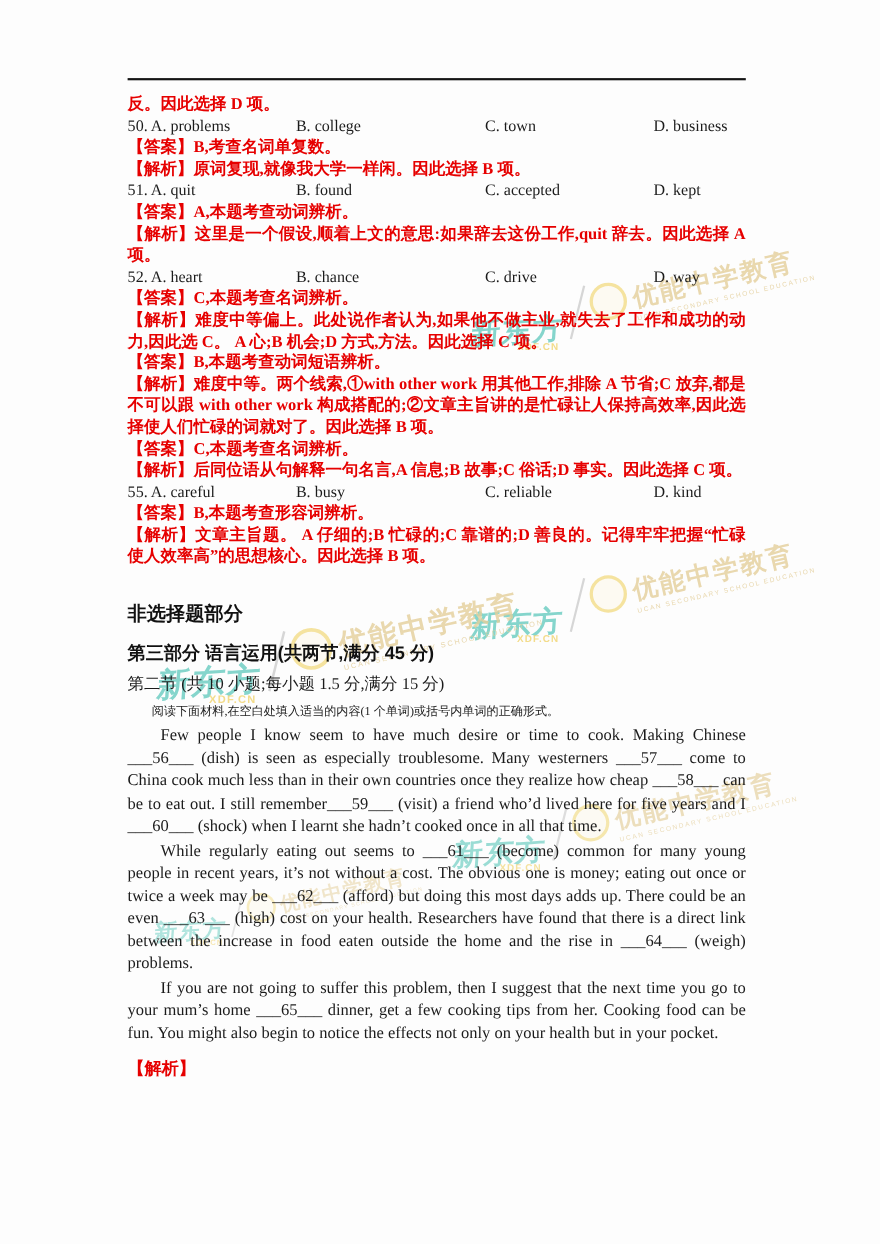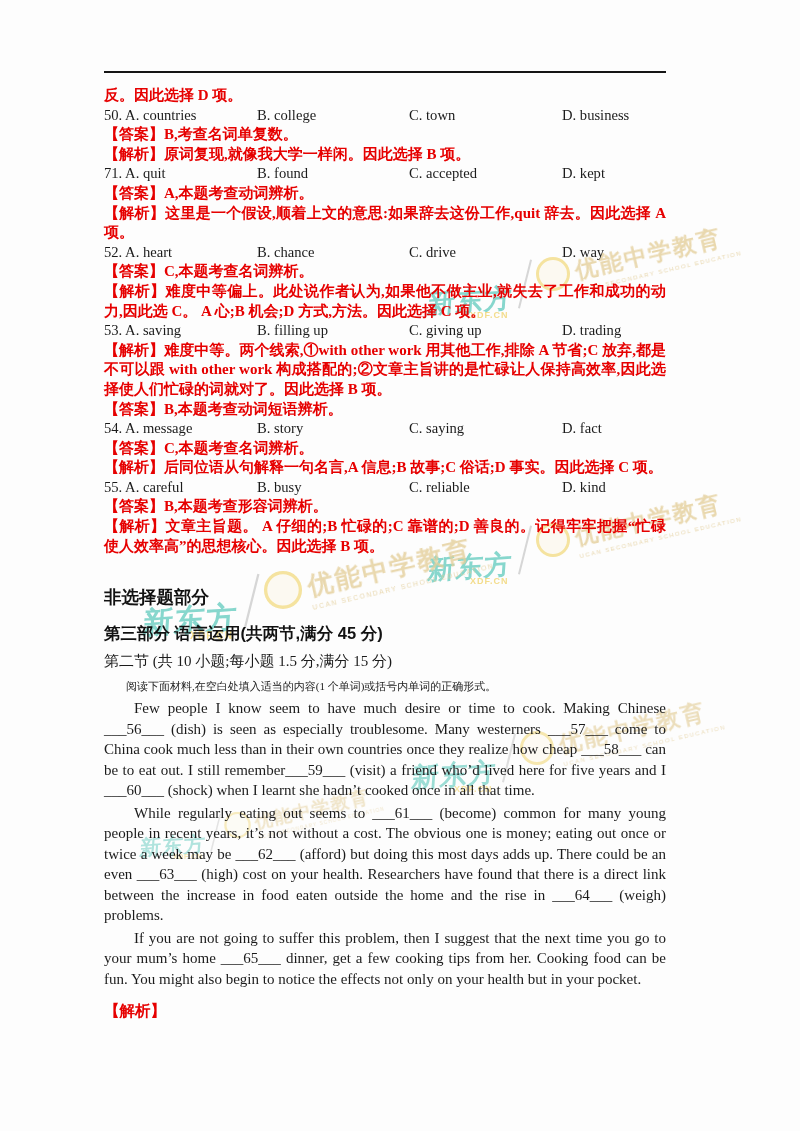--- a/index.html
+++ b/index.html
@@ -53,36 +53,36 @@
     color:rgba(228,207,155,.95);
   }
   .wm-edu-sub {
     display:block; margin-top:1px;
     font-family:"Liberation Sans", sans-serif;
     font-size:6px; letter-spacing:1.5px;
     color:rgba(228,207,155,.95);
   }
   
   .content {
-    position:absolute; left:104px; top:0; width:562px; z-index:1;
+    position:absolute; left:116px; top:0; width:562px; z-index:1;
   }
   .top-rule {
     margin-top:71px;
     width:562px; height:2px; background:#151515;
   }
   .qline {
     font-size:15px; line-height:19.6px;
   }
   .red { color:#e60000; font-weight:bold; }
   .just { text-align:justify; }
   .carry { margin-top:13px; }
   .optrow { display:flex; font-size:14.6px; line-height:19.6px; }
   .optrow .c1 { width:153px; }
   .optrow .c2 { width:152px; }
-  .optrow .c3 { width:153px; }
+  .optrow .c3 { width:153px;margin-left:20px; }
   .optrow .c4 { flex:1; }
   .sec-title {
     margin-top:30px;
     text-align:left;
     font-family:"Liberation Sans", sans-serif;
     font-weight:bold; font-size:17.5px; color:#111;
     line-height:22px;
   }
   .part-heading {
     margin-top:15px;
@@ -165,69 +165,57 @@
   </div>
 
   <div class="content">
 
     <div class="top-rule"></div>
 
     <div class="qline red carry">反。因此选择 D 项。</div>
 
     <div>
       <div class="optrow">
-        <span class="c1"><span>50.</span> <span>A. countries</span></span>
+        <span class="c1"><span>50.</span> <span>A. problems</span></span>
         <span class="c2">B. college</span>
         <span class="c3">C. town</span>
         <span class="c4">D. business</span>
       </div>
       <div class="qline red">【答案】B,考查名词单复数。</div>
       <div class="qline red just">【解析】原词复现,就像我大学一样闲。因此选择 B 项。</div>
     </div>
 
     <div>
       <div class="optrow">
-        <span class="c1"><span>71.</span> <span>A. quit</span></span>
+        <span class="c1"><span>51.</span> <span>A. quit</span></span>
         <span class="c2">B. found</span>
         <span class="c3">C. accepted</span>
         <span class="c4">D. kept</span>
       </div>
       <div class="qline red">【答案】A,本题考查动词辨析。</div>
       <div class="qline red just">【解析】这里是一个假设,顺着上文的意思:如果辞去这份工作,quit 辞去。因此选择 A 项。</div>
     </div>
 
     <div>
       <div class="optrow">
         <span class="c1"><span>52.</span> <span>A. heart</span></span>
         <span class="c2">B. chance</span>
         <span class="c3">C. drive</span>
         <span class="c4">D. way</span>
       </div>
       <div class="qline red">【答案】C,本题考查名词辨析。</div>
       <div class="qline red just">【解析】难度中等偏上。此处说作者认为,如果他不做主业,就失去了工作和成功的动力,因此选 C。 A 心;B 机会;D 方式,方法。因此选择 C 项。</div>
     </div>
 
     <div>
-      <div class="optrow">
-        <span class="c1"><span>53.</span> <span>A. saving</span></span>
-        <span class="c2">B. filling up</span>
-        <span class="c3">C. giving up</span>
-        <span class="c4">D. trading</span>
-      </div>
+      <div class="qline red">【答案】B,本题考查动词短语辨析。</div>
       <div class="qline red just">【解析】难度中等。两个线索,①with other work 用其他工作,排除 A 节省;C 放弃,都是不可以跟 with other work 构成搭配的;②文章主旨讲的是忙碌让人保持高效率,因此选择使人们忙碌的词就对了。因此选择 B 项。</div>
-      <div class="qline red">【答案】B,本题考查动词短语辨析。</div>
-    </div>
-
-    <div>
-      <div class="optrow">
-        <span class="c1"><span>54.</span> <span>A. message</span></span>
-        <span class="c2">B. story</span>
-        <span class="c3">C. saying</span>
-        <span class="c4">D. fact</span>
-      </div>
+    </div>
+
+    <div>
       <div class="qline red">【答案】C,本题考查名词辨析。</div>
       <div class="qline red just">【解析】后同位语从句解释一句名言,A 信息;B 故事;C 俗话;D 事实。因此选择 C 项。</div>
     </div>
 
     <div>
       <div class="optrow">
         <span class="c1"><span>55.</span> <span>A. careful</span></span>
         <span class="c2">B. busy</span>
         <span class="c3">C. reliable</span>
         <span class="c4">D. kind</span>

